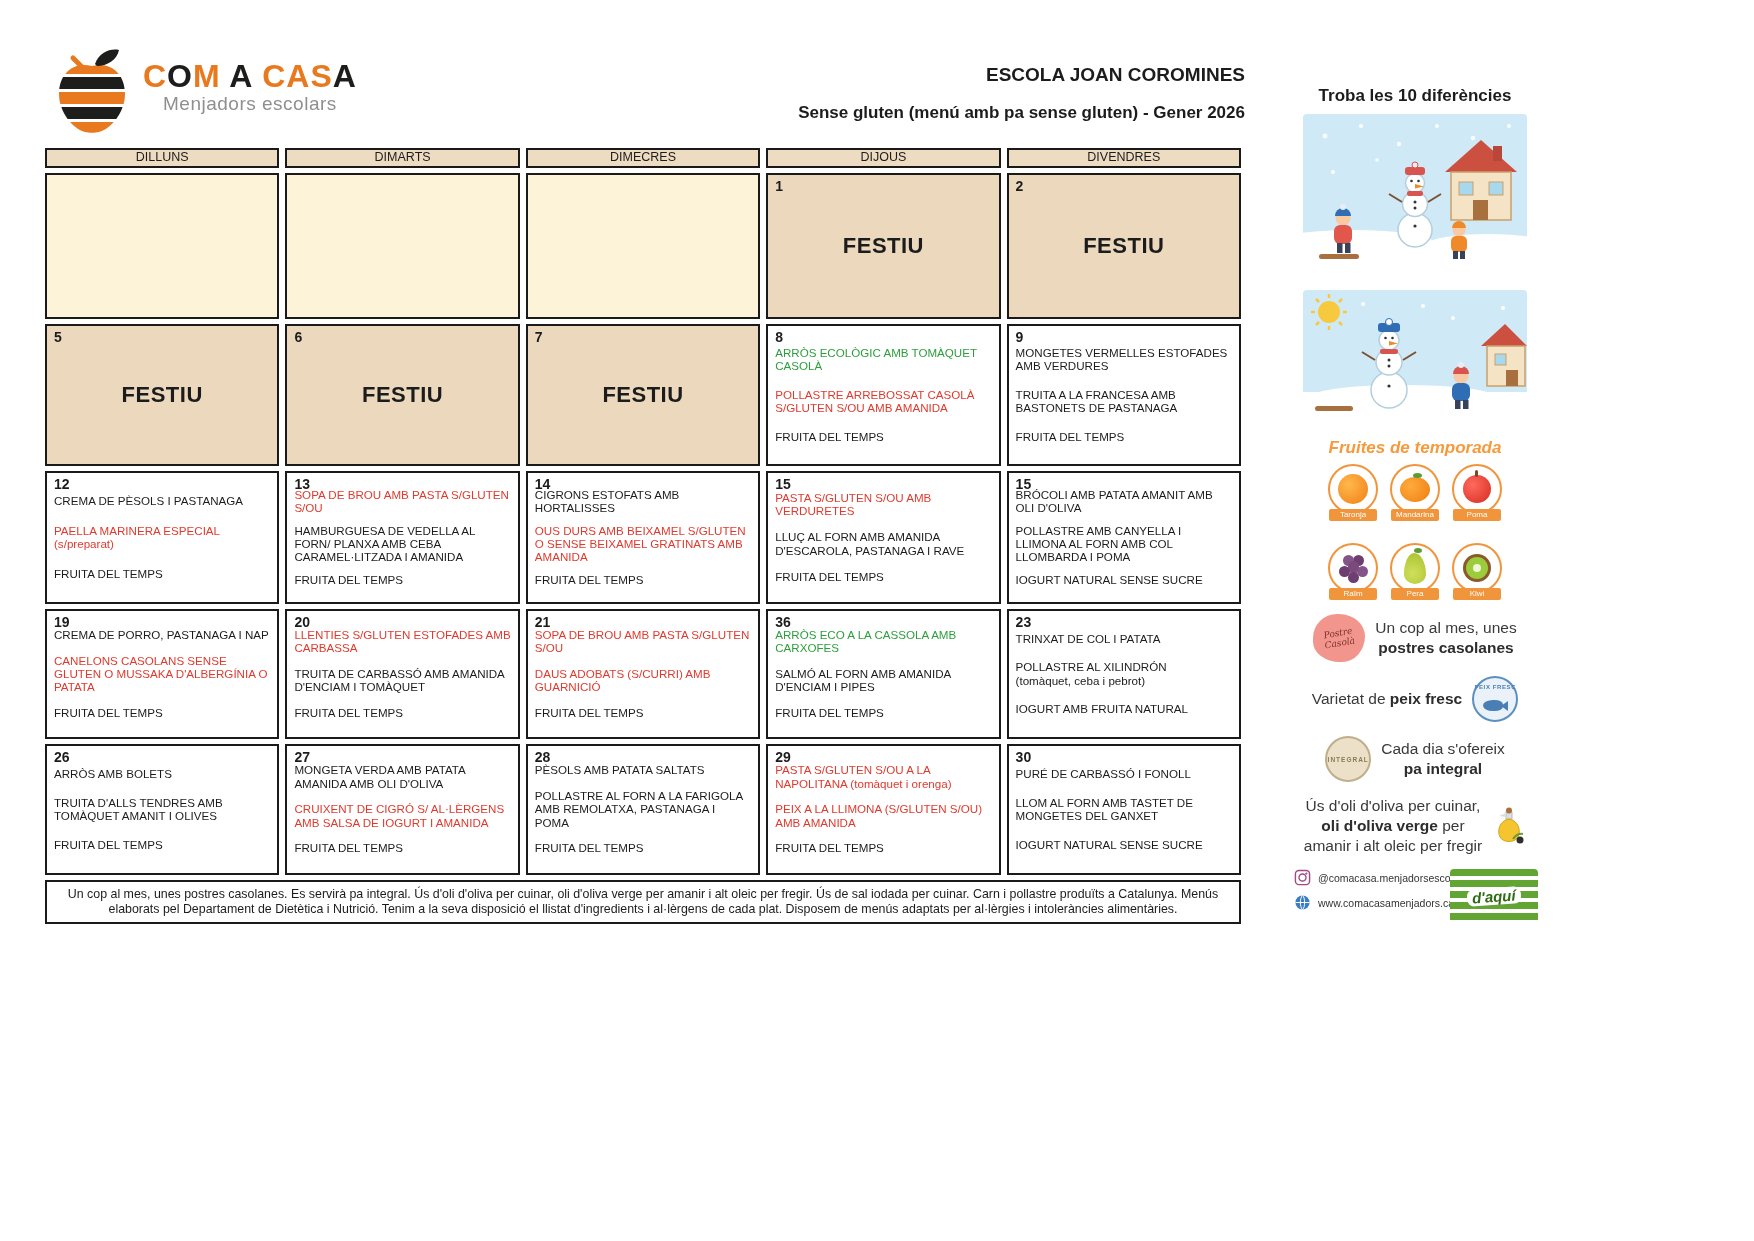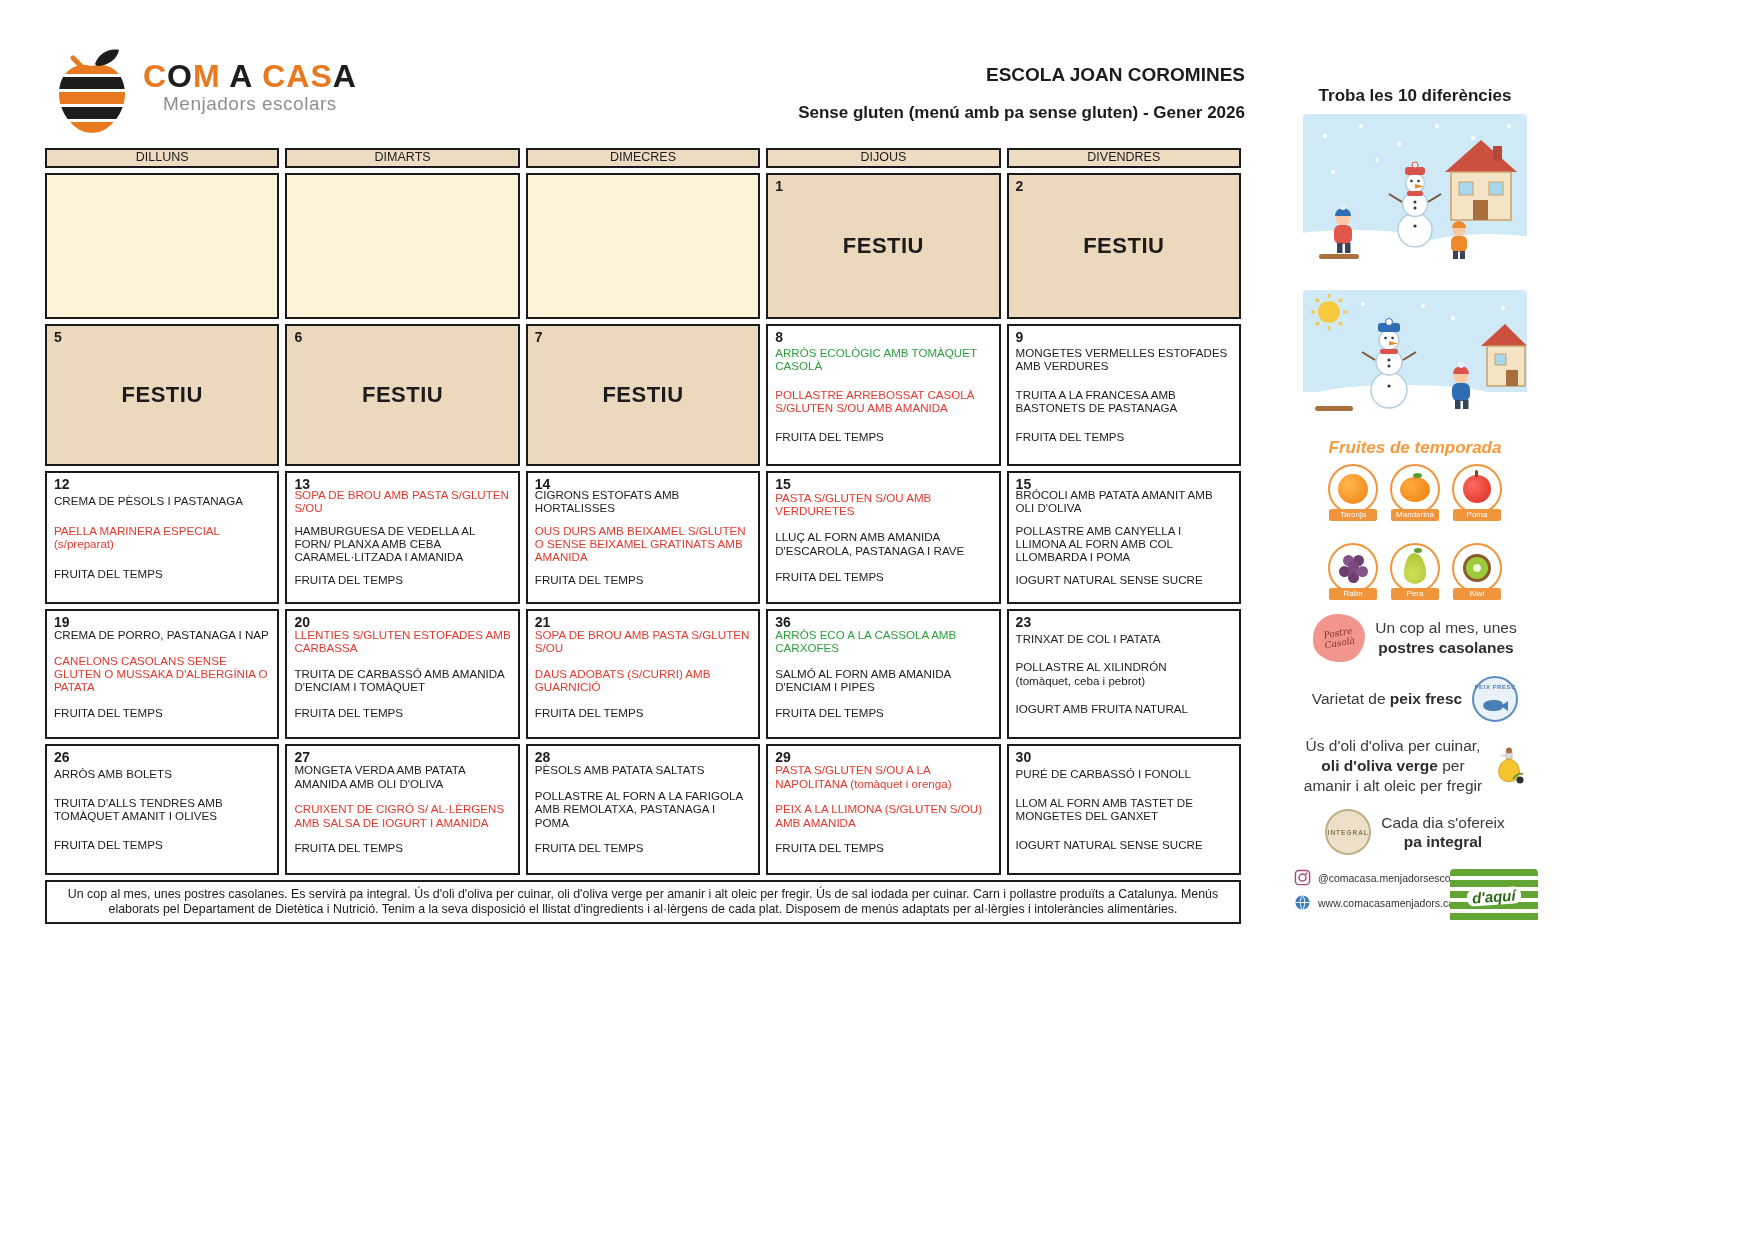--- a/index.html
+++ b/index.html
@@ -471,43 +471,43 @@
         </div>
         <div class="info-item">
           <div class="info-text">
             <div class="info-line"><span>Varietat de </span><span class="b">peix fresc</span></div>
           </div>
           <div class="side-icon icon-peix-fresc-stamp">
             <div class="icon-label">PEIX FRESC</div>
           </div>
         </div>
         <div class="info-item">
+          <div class="side-icon icon-pa-integral-stamp">
+            <div class="icon-label">INTEGRAL</div>
+          </div>
+          <div class="info-text">
+            <div class="info-line"><span>Cada dia s'ofereix</span></div>
+            <div class="info-line"><span class="b">pa integral</span></div>
+          </div>
+        </div>
+        <div class="info-item">
           <div class="info-text">
             <div class="info-line"><span>Ús d'oli d'oliva per cuinar,</span></div>
             <div class="info-line"><span class="b">oli d'oliva verge</span><span> per</span></div>
             <div class="info-line"><span>amanir i alt oleic per fregir</span></div>
           </div>
           <div class="side-icon icon-oil-cruet">
             <svg width="34" height="40" viewBox="0 0 34 40">
               <rect x="14" y="6" width="6" height="7" fill="#dddddd" stroke="#bbbbbb"></rect>
               <circle cx="17" cy="4.5" r="3" fill="#a9703f"></circle>
               <path d="M14 7 L7 10 L14 11 Z" fill="#dddddd"></path>
               <path d="M17 13 C7 15 5 25 8 31 C11 37 23 37 26 31 C29 25 27 15 17 13 Z" fill="#f4c52e" stroke="#d8a31a"></path>
               <circle cx="28" cy="34" r="3.5" fill="#2f2f2f"></circle>
               <path d="M21 33 q4 -6 10 -5" stroke="#6a9a3a" fill="none" stroke-width="2"></path>
             </svg>
-          </div>
-        </div>
-        <div class="info-item">
-          <div class="side-icon icon-pa-integral-stamp">
-            <div class="icon-label">INTEGRAL</div>
-          </div>
-          <div class="info-text">
-            <div class="info-line"><span>Cada dia s'ofereix</span></div>
-            <div class="info-line"><span class="b">pa integral</span></div>
           </div>
         </div>
       </div>
 
     <div class="social" id="social-list">
       <div class="social-row">
           <span class="s-icon">
             <svg width="17" height="17" viewBox="0 0 24 24" fill="none" stroke="#a14a82" stroke-width="2">
               <rect x="2" y="2" width="20" height="20" rx="5"></rect>
               <circle cx="12" cy="12" r="5"></circle>

